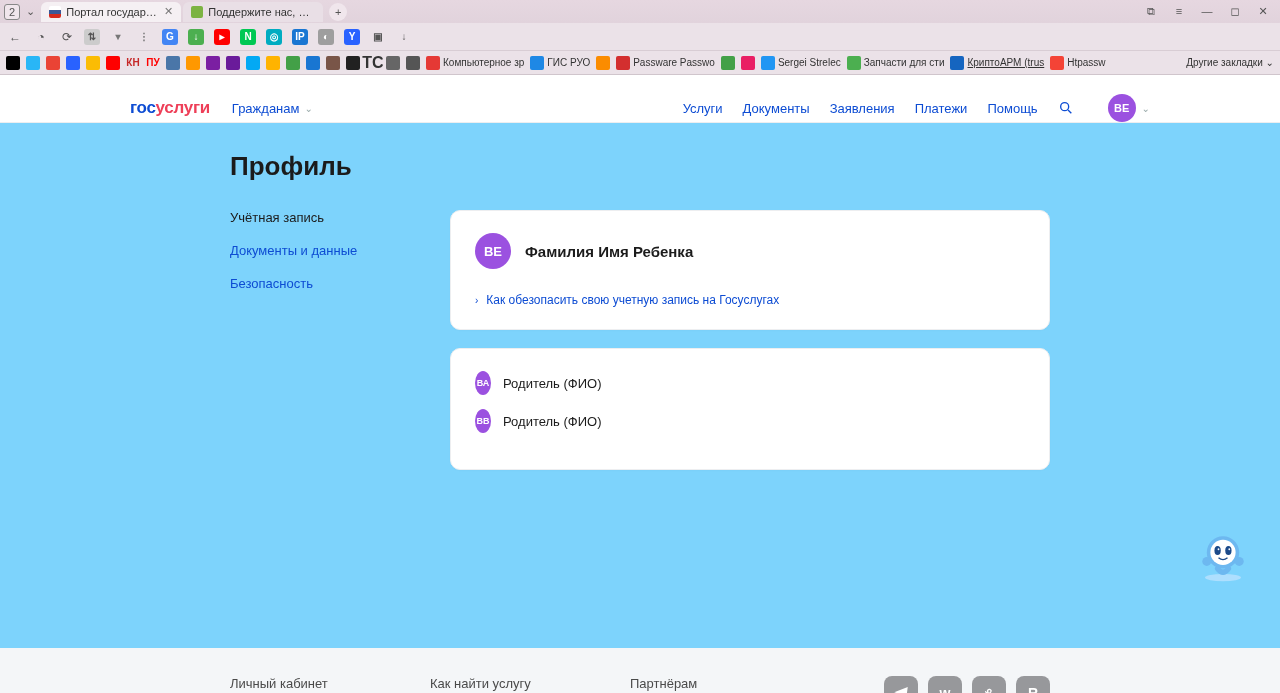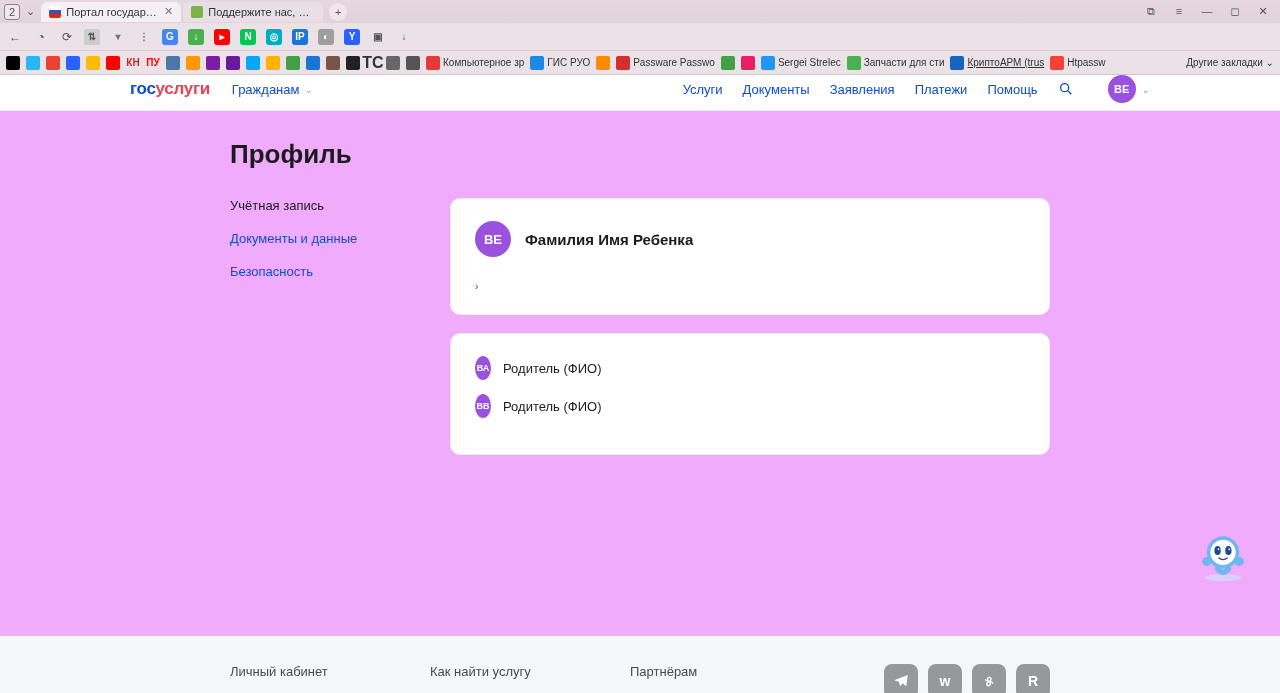--- a/index.html
+++ b/index.html
@@ -24,36 +24,36 @@
 .page-title-center { flex: 1; text-align: center; color: #333; font-size: 12px; }
 .right-icons { display: flex; gap: 10px; align-items: center; }
 .right-icons .ri { width: 16px; height: 16px; border-radius: 3px; display: flex; align-items: center; justify-content: center; font-size: 10px; font-weight: bold; color: #fff; }
 
 .bookmarks-bar { height: 24px; background: #ebe2e8; display: flex; align-items: center; padding: 0 6px; gap: 6px; font-size: 10px; border-bottom: 1px solid #d0c5cc; overflow: hidden; }
 .bm { display: flex; align-items: center; gap: 3px; white-space: nowrap; color: #333; }
 .bm .bico { width: 14px; height: 14px; border-radius: 2px; display: flex; align-items: center; justify-content: center; font-size: 8px; font-weight: bold; color: #fff; flex: none; }
 .bm-more { margin-left: auto; color: #333; }
 
 
-.site-header { height: 36px; border-bottom: 1px solid #edeef0; display: flex; align-items: flex-start; padding: 0 32px; }
+.site-header { height: 48px; border-bottom: 1px solid #edeef0; display: flex; align-items: flex-end; padding: 0 32px; }
 .container { width: 1020px; margin: 0 auto; display: flex; align-items: center; }
 .logo { font-weight: 700; font-size: 17px; letter-spacing: -0.3px; }
 .logo .blue { color: #0d4cd3; }
 .logo .red { color: #ee3f58; }
 .audience { margin-left: 22px; color: #0d4cd3; font-size: 13px; display: flex; align-items: center; gap: 5px; }
 .audience .dd { color: #9aa; font-size: 10px; }
 .main-nav { margin-left: auto; display: flex; gap: 20px; align-items: center; }
 .main-nav a { color: #0d4cd3; font-size: 13px; text-decoration: none; }
 .avatar-btn { display: flex; align-items: center; gap: 6px; margin-left: 14px; }
 .avatar { width: 28px; height: 28px; border-radius: 50%; background: #9b51e0; color: #fff; font-size: 11px; font-weight: 600; display: flex; align-items: center; justify-content: center; }
 .avatar.big { width: 36px; height: 36px; font-size: 13px; }
 .avatar.sm { width: 16px; height: 24px; font-size: 9px; }
 
 
-.page-wrap { background: #f0abfc; min-height: 525px; }
+.page-wrap { background: #7dd3fc; min-height: 525px; }
 .page-inner { width: 820px; margin: 0 auto; padding-top: 28px; position: relative; }
 h1 { font-size: 26px; font-weight: 700; color: #1b1b1b; margin-bottom: 28px; }
 .layout { display: flex; gap: 40px; }
 .side-nav { width: 180px; flex: none; }
 .side-nav a { display: block; font-size: 13px; margin-bottom: 18px; text-decoration: none; }
 .side-nav a.bluelink { color: #0d4cd3; }
 .side-nav a.current { color: #1b1b1b; }
 
 .content { flex: 1; }
 .card { background: #fff; border: 1px solid #edeef0; border-radius: 10px; padding: 22px 24px; margin-bottom: 18px; box-shadow: 0 1px 2px rgba(0,0,0,0.02); }
@@ -274,20 +274,21 @@
         <a class="bluelink">Безопасность</a>
       </div>
       <div class="content">
         <div class="card">
           <div class="profile-head">
             <div class="avatar big">ВЕ</div>
             <div class="name">Фамилия Имя Ребенка</div>
           </div>
           <div class="secure-link">
             <span class="chev">›</span>
+            <a>Как обезопасить свою учетную запись на Госуслугах</a>
           </div>
         </div>
         <div class="card">
           <div class="linked">
             <div class="avatar sm">ВА</div>
             <div>Родитель (ФИО)</div>
           </div>
           <div class="linked">
             <div class="avatar sm">ВВ</div>
             <div>Родитель (ФИО)</div>

